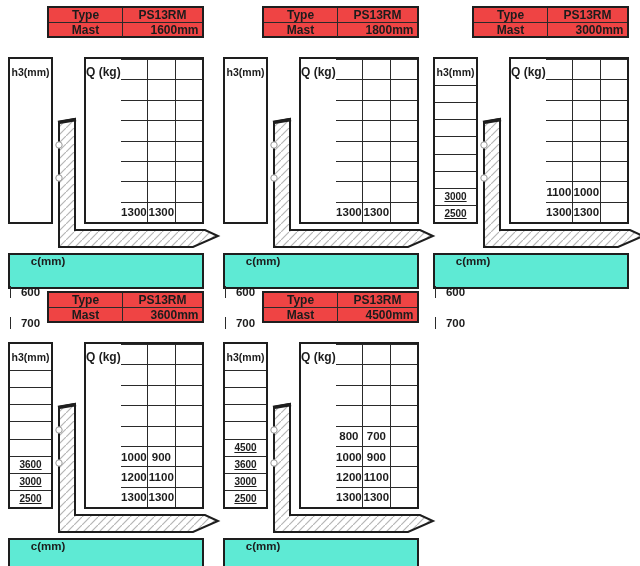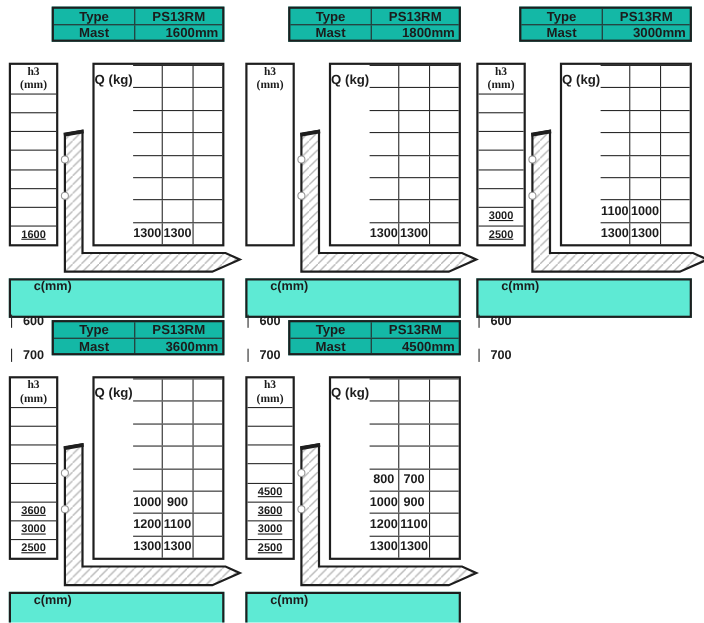--- a/index.html
+++ b/index.html
@@ -16,42 +16,42 @@
     font-weight: bold;
     color: var(--text);
   }
   #sheet { position: absolute; inset: 0; }
 
   .panel { position: absolute; width: 215px; height: 281px; }
 
   
   .header-table {
     position: absolute; left: 47px; top: 6px; width: 157px; height: 32px;
-    border: 2px solid var(--thick); background: #14b8a6;
+    border: 2px solid var(--thick); background: #ef4444;
     display: flex; flex-direction: column;
   }
   .ht-row { display: flex; flex: 1; }
   .ht-row + .ht-row { border-top: 1px solid var(--line); gap: 24px; }
   .ht-cell {
     display: flex; align-items: center; justify-content: center;
     font-size: 12px;
   }
   .ht-cell.lab { width: 74px; border-right: 1px solid var(--line); }
   .ht-cell.val { flex: 1; }
 
   
   .h3-table {
     position: absolute; left: 8px; top: 57px; width: 45px; height: 167px;
     border: 2px solid var(--thick); background: #fff;
     display: flex; flex-direction: column;
   }
   .h3-head {
-    height: 26px; display: flex; flex-direction: column;
+    height: 26px; display: flex; flex-direction: row;
     align-items: center; justify-content: center;
-    font-size: 10.5px; line-height: 12px; font-family: Liberation Serif, serif;
+    font-size: 10.5px; line-height: 12px;
   }
   .h3-body { flex: 1; display: flex; flex-direction: column; }
   .h3-row {
     flex: 1; border-top: 1px solid var(--line);
     display: flex; align-items: center; justify-content: center;
     font-size: 10px;
     text-decoration: underline;
   }
 
   
@@ -108,30 +108,20 @@
         <div class="ht-cell lab">Mast</div>
         <div class="ht-cell val">1600mm</div>
       </div>
     </div>
 
     <div class="h3-table">
       <div class="h3-head">
         <span class="h3-l1">h3</span>
         <span class="h3-l2">(mm)</span>
       </div>
-      <div class="h3-body">
-          <div class="h3-row"></div>
-          <div class="h3-row"></div>
-          <div class="h3-row"></div>
-          <div class="h3-row"></div>
-          <div class="h3-row"></div>
-          <div class="h3-row"></div>
-          <div class="h3-row"></div>
-          <div class="h3-row">1600</div>
-        </div>
     </div>
 
     <div class="q-table">
       <div class="q-head">Q (kg)</div>
       <div class="q-body">
           <div class="q-row">
             <div class="q-cell"></div>
             <div class="q-cell"></div>
             <div class="q-cell"></div>
           </div>

